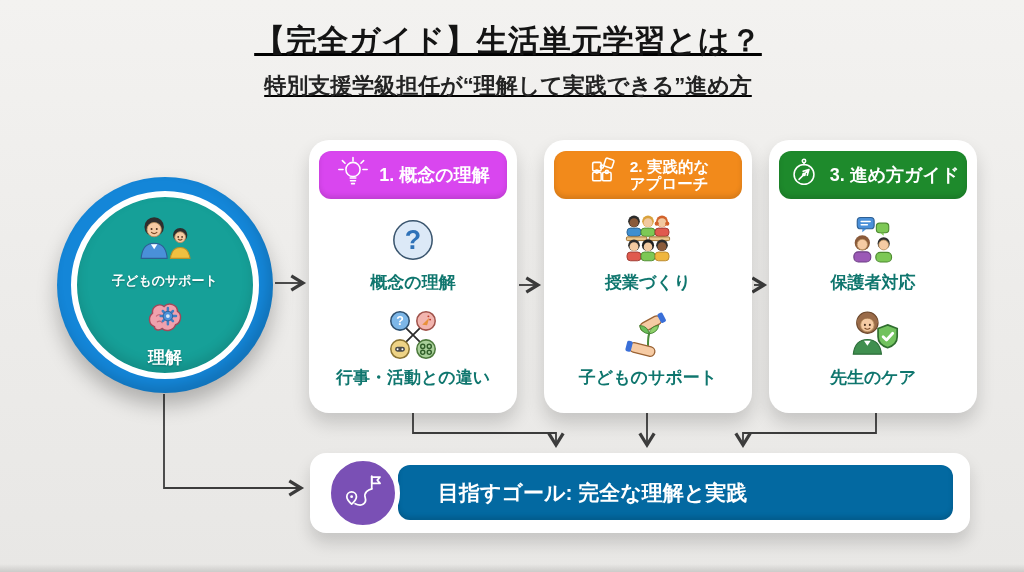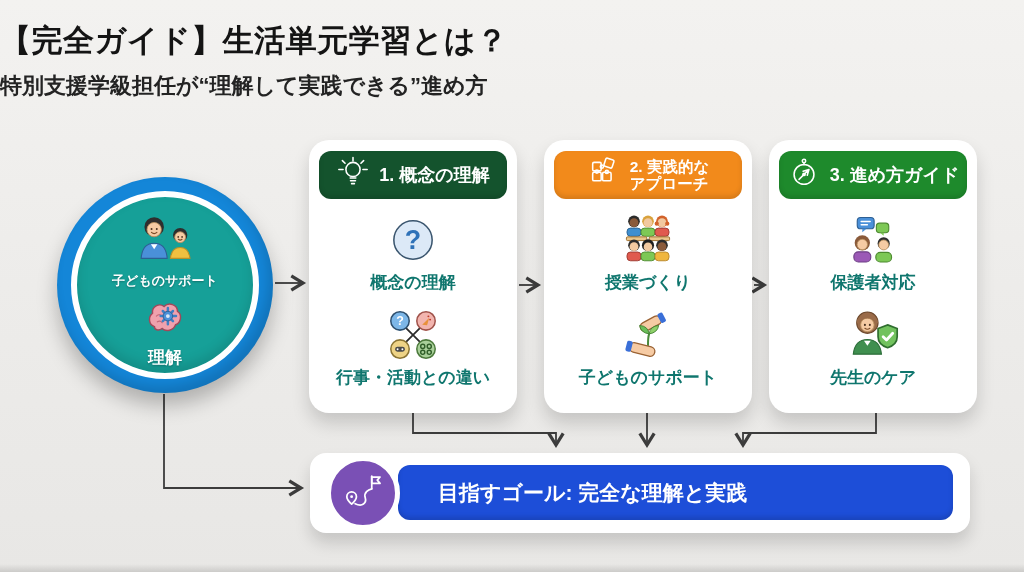--- a/index.html
+++ b/index.html
@@ -4,52 +4,52 @@
 <style>
   html,body{margin:0;padding:0;background:#dcdbd9;}
   .stage{
     position:relative;width:1024px;height:572px;overflow:hidden;
     background:linear-gradient(180deg,#f3f2f0 0%,#edecea 50%,#e8e7e5 100%);
     font-family:"Liberation Sans","DejaVu Sans",sans-serif;
   }
   .stage::after{content:"";position:absolute;left:0;right:0;bottom:0;height:8px;
     background:linear-gradient(180deg,rgba(0,0,0,0),rgba(0,0,0,.12));}
   
-  .titles{position:absolute;top:20px;left:0;right:8px;text-align:left;z-index:3;}
+  .titles{position:absolute;top:20px;left:0;right:8px;text-align:center;z-index:3;text-decoration:underline;}
   .title{margin:0;font-size:31px;font-weight:800;color:#141414;letter-spacing:.5px;}
   .subtitle{margin:9px 0 0;font-size:22px;font-weight:700;color:#232323;}
   
   .hub{position:absolute;left:57px;top:177px;width:216px;height:216px;border-radius:50%;
     background:#1486d8;box-shadow:0 12px 20px rgba(0,0,0,.25), inset -5px -7px 12px rgba(0,0,0,.14);z-index:2;}
   .hub-inner{position:absolute;inset:14px;border-radius:50%;background:#16a098;border:6px solid #fff;
     box-sizing:border-box;display:flex;flex-direction:column;align-items:center;padding-top:18px;
     box-shadow:inset 0 -6px 12px rgba(0,0,0,.12);}
   .hub-label{font-size:13px;font-weight:700;color:#fff;margin-top:1px;text-shadow:0 1px 2px rgba(0,0,0,.3);}
   .hub-row{display:flex;gap:24px;margin-top:5px;}
   .hub-item{display:flex;flex-direction:column;align-items:center;}
   .hub-item-label{font-size:17px;font-weight:700;color:#fff;margin-top:1px;text-shadow:0 1px 2px rgba(0,0,0,.3);}
   
   .card{position:absolute;top:140px;width:208px;height:273px;background:#fff;border-radius:20px;
     box-shadow:0 10px 18px rgba(0,0,0,.16);display:flex;flex-direction:column;align-items:center;
     box-sizing:border-box;padding:11px 10px 0;z-index:2;}
   .card--1{left:309px;}.card--2{left:544px;align-items:center;}.card--3{left:769px;}
   .card-header{width:100%;height:48px;border-radius:12px;display:flex;align-items:center;justify-content:center;
     gap:9px;color:#fff;box-sizing:border-box;padding:0 6px;box-shadow:inset 0 -3px 5px rgba(0,0,0,.12);}
-  .card--1 .card-header{background:#14532d;}
+  .card--1 .card-header{background:#d946ef;}
   .card--2 .card-header{background:#f28a1b;}
   .card--3 .card-header{background:#1e8a2c;}
   .hdr-text{font-weight:800;font-size:18px;line-height:1.12;display:flex;flex-direction:column;text-align:left;}
   .card--2 .hdr-text{font-size:15.5px;}
   .item{display:flex;flex-direction:column;align-items:center;margin-top:16px;}
   .item-icon{height:50px;display:flex;align-items:center;justify-content:center;}
   .item-label{font-size:17px;font-weight:800;color:#0f766e;margin-top:6px;white-space:nowrap;}
   
   .goal-card{position:absolute;left:310px;top:453px;width:660px;height:80px;background:#fff;border-radius:16px;
     box-shadow:0 10px 16px rgba(0,0,0,.15);z-index:2;}
-  .goal-pill{position:absolute;left:88px;right:17px;top:12px;bottom:13px;background:#1d4ed8;border-radius:12px;
+  .goal-pill{position:absolute;left:88px;right:17px;top:12px;bottom:13px;background:#0369a1;border-radius:12px;
     display:flex;align-items:center;padding-left:40px;box-sizing:border-box;box-shadow:inset 0 -3px 5px rgba(0,0,0,.14);}
   .goal-label{font-size:21px;font-weight:800;color:#fff;white-space:nowrap;}
   .goal-circle{position:absolute;left:16px;top:3px;width:74px;height:74px;border-radius:50%;background:#7a50b5;
     border:5px solid #fff;box-sizing:border-box;display:flex;align-items:center;justify-content:center;z-index:2;}
   
   .arrows{position:absolute;left:0;top:0;z-index:1;pointer-events:none;}
 </style>
 </head>
 <body>
 

